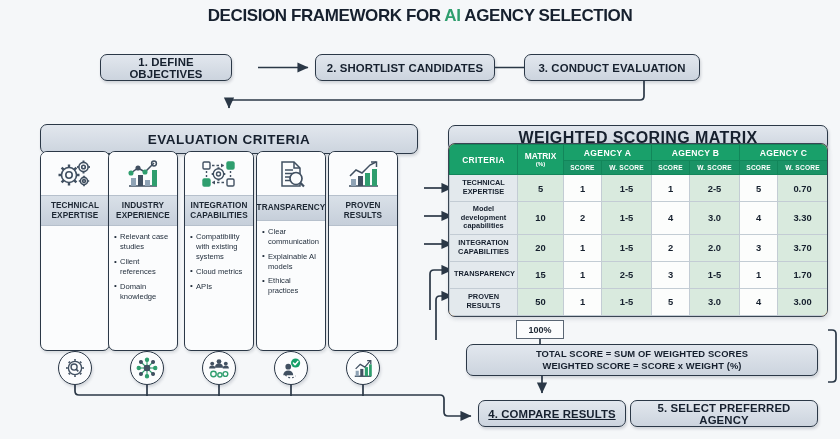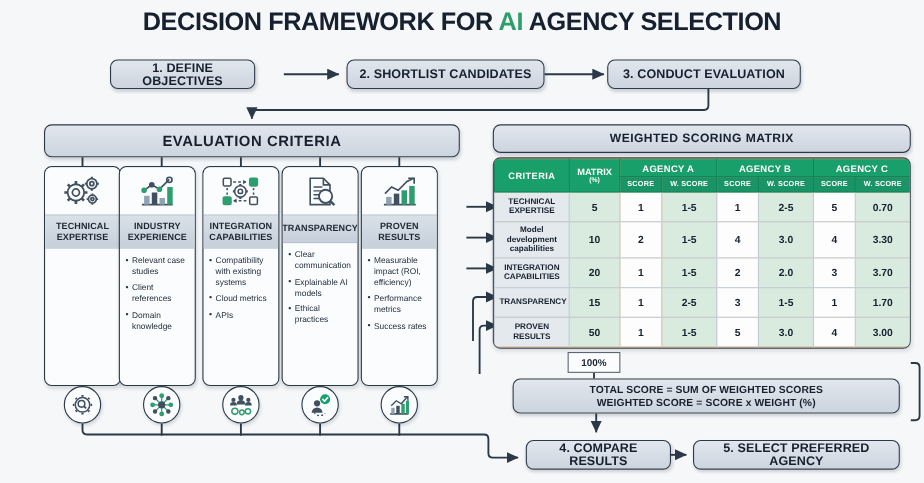--- a/index.html
+++ b/index.html
@@ -10,21 +10,21 @@
     position: relative;
     color: #1d2733;
   }
   #root { position: absolute; inset: 0; }
   svg.wires { position: absolute; inset: 0; width: 840px; height: 439px; pointer-events: none; }
 
   
   .title {
     position: absolute; left: 0; top: 6px; width: 840px;
     text-align: center;
-    font-size: 23px; font-weight: 700; letter-spacing: -0.4px;
+    font-size: 17px; font-weight: 700; letter-spacing: -0.4px;
     color: #16202e;
   }
   .title .accent { color: #2f9e6e; }
 
   
   .gbox {
     position: absolute;
     background: linear-gradient(180deg,#e2e7ee 0%, #ccd4de 100%);
     border: 1.6px solid #2b3847;
     border-radius: 7px;
@@ -32,21 +32,21 @@
     text-align: center;
     font-weight: 700;
     color: #16202e;
     box-shadow: 1px 2px 3px rgba(25,40,60,.18);
   }
 
   .step { height: 27px; font-size: 11.4px; letter-spacing: .1px; padding: 0 8px;}
 
   
   #eval-panel-header {
-    left: 40px; top: 113px; width: 378px; height: 30px;
+    left: 40px; top: 124px; width: 378px; height: 30px;
     font-size: 13.5px; letter-spacing: .5px;
   }
   #eval-card-wrap { position: absolute; left: 40px; top: 143px; width: 378px; height: 215px; }
   .crit-col {
     position: absolute; top: 8px; width: 70px; height: 200px;
     background: #fbfcfd;
     border: 1.4px solid #2b3847;
     border-radius: 7px;
     overflow: hidden;
     box-shadow: 1px 2px 3px rgba(25,40,60,.14);
@@ -76,22 +76,22 @@
   .circ {
     position: absolute; width: 34px; height: 34px; border-radius: 50%;
     background: #fbfcfd; border: 1.4px solid #2b3847;
     display: flex; align-items: center; justify-content: center;
     box-shadow: 1px 2px 3px rgba(25,40,60,.16);
     z-index: 4;
   }
 
   
   #matrix-header {
-    left: 448px; top: 113px; width: 380px; height: 26px;
-    font-size: 11px; letter-spacing: .4px;
+    left: 448px; top: 125px; width: 380px; height: 26px;
+    font-size: 16px; letter-spacing: .4px;
   }
   #matrix-wrap {
     position: absolute; left: 448px; top: 143px; width: 380px;
     border: 1.5px solid #3a4654; border-radius: 7px; overflow: hidden;
     background: #fdba74;
     box-shadow: 1px 2px 4px rgba(25,40,60,.15);
   }
   table.matrix { border-collapse: collapse; width: 100%; table-layout: fixed; }
   table.matrix th, table.matrix td {
     border: 1px solid #c3ccd4; text-align: center; color: #16202e;
@@ -119,25 +119,25 @@
     background: #fbfcfd; border: 1.3px solid #5a6674;
     display: flex; align-items: center; justify-content: center;
     font-size: 9px; font-weight: 700; z-index: 5;
   }
 
   #formula-box {
     left: 466px; top: 344px; width: 352px; height: 32px;
     flex-direction: column; line-height: 1.28; font-size: 9.4px; letter-spacing: .1px;
   }
 
-  #step4 { left: 478px; top: 400px; width: 132px; }
+  #step4 { left: 478px; top: 400px; width: 148px; text-decoration: underline; }
   #step5 { left: 630px; top: 400px; width: 188px; }
   #step1 { left: 100px; top: 54px; width: 132px; }
   #step2 { left: 315px; top: 54px; width: 180px; }
-  #step3 { left: 552px; top: 54px; width: 176px; }
+  #step3 { left: 524px; top: 54px; width: 176px; }
 </style>
 </head>
 <body>
 
 <div id="root">
 
   <svg class="wires" viewBox="0 0 840 439">
     <defs>
       <marker id="ah" markerWidth="7" markerHeight="7" refX="6.2" refY="3" orient="auto">
         <path d="M0,0 L6.5,3 L0,6 z" fill="#2b3847"></path>
@@ -325,25 +325,20 @@
             <polyline points="28,3 33.5,3 33.5,8"></polyline>
             <line x1="6" y1="27" x2="35" y2="27" stroke-width="1.6"></line>
           </g>
           <rect x="8" y="20" width="5" height="7" fill="#8fa3b5"></rect>
           <rect x="15" y="17" width="5" height="10" fill="#415061"></rect>
           <rect x="22" y="14" width="5" height="13" fill="#2f9e6e"></rect>
           <rect x="29" y="10" width="5" height="17" fill="#2f9e6e"></rect>
         </svg>
       </div>
       <div class="crit-title">PROVEN RESULTS</div>
-      <ul class="crit-list">
-        <li>Measurable impact (ROI, efficiency)</li>
-        <li>Performance metrics</li>
-        <li>Success rates</li>
-      </ul>
     </div>
   </div>
 
   <div class="circ" style="left:58px; top:351px">
     <svg width="22" height="22" viewBox="0 0 24 24">
         <g stroke="#415061" stroke-width="1.5" fill="none">
       <circle cx="12" cy="12" r="7.2"></circle>
           <circle cx="11" cy="11" r="3.3"></circle>
           <line x1="13.2" y1="13.2" x2="15.6" y2="15.6" stroke-width="1.8"></line>
       <g stroke-width="2.2">

